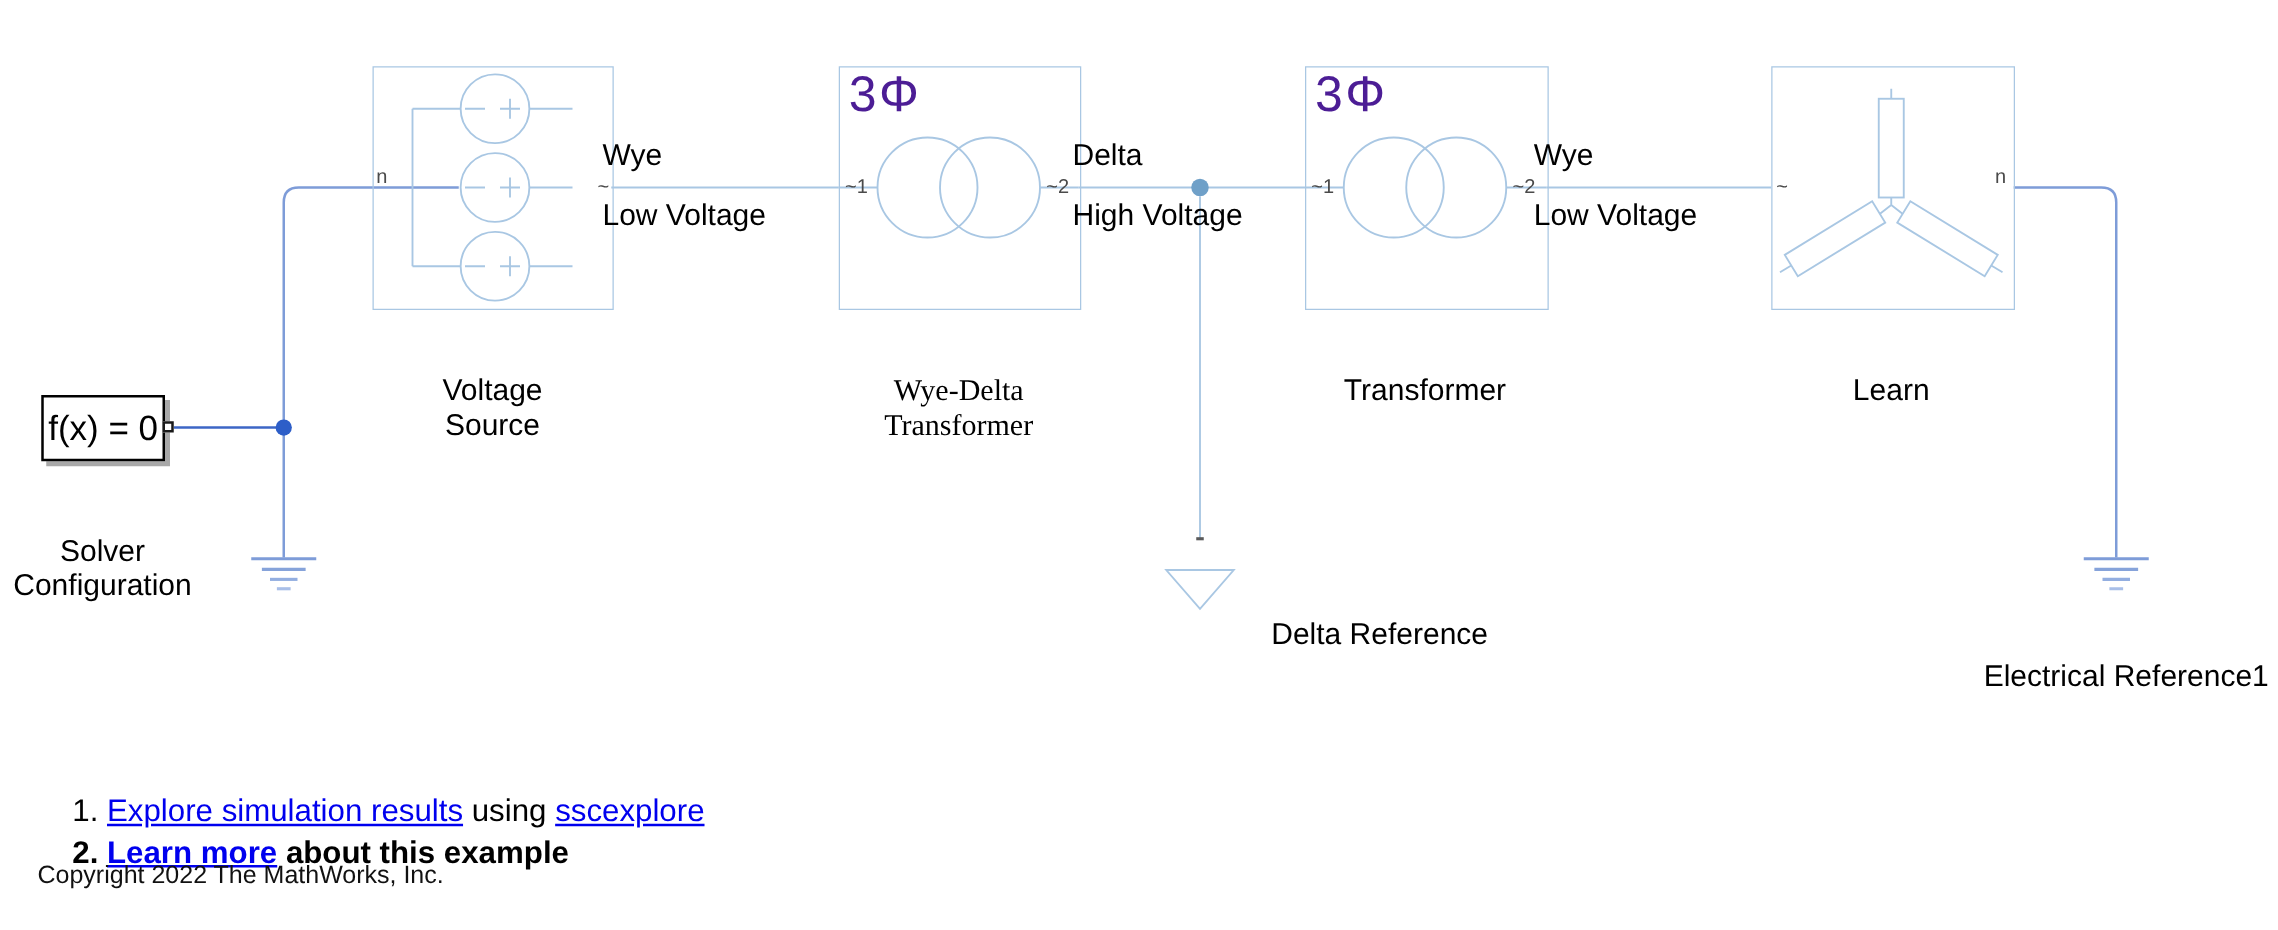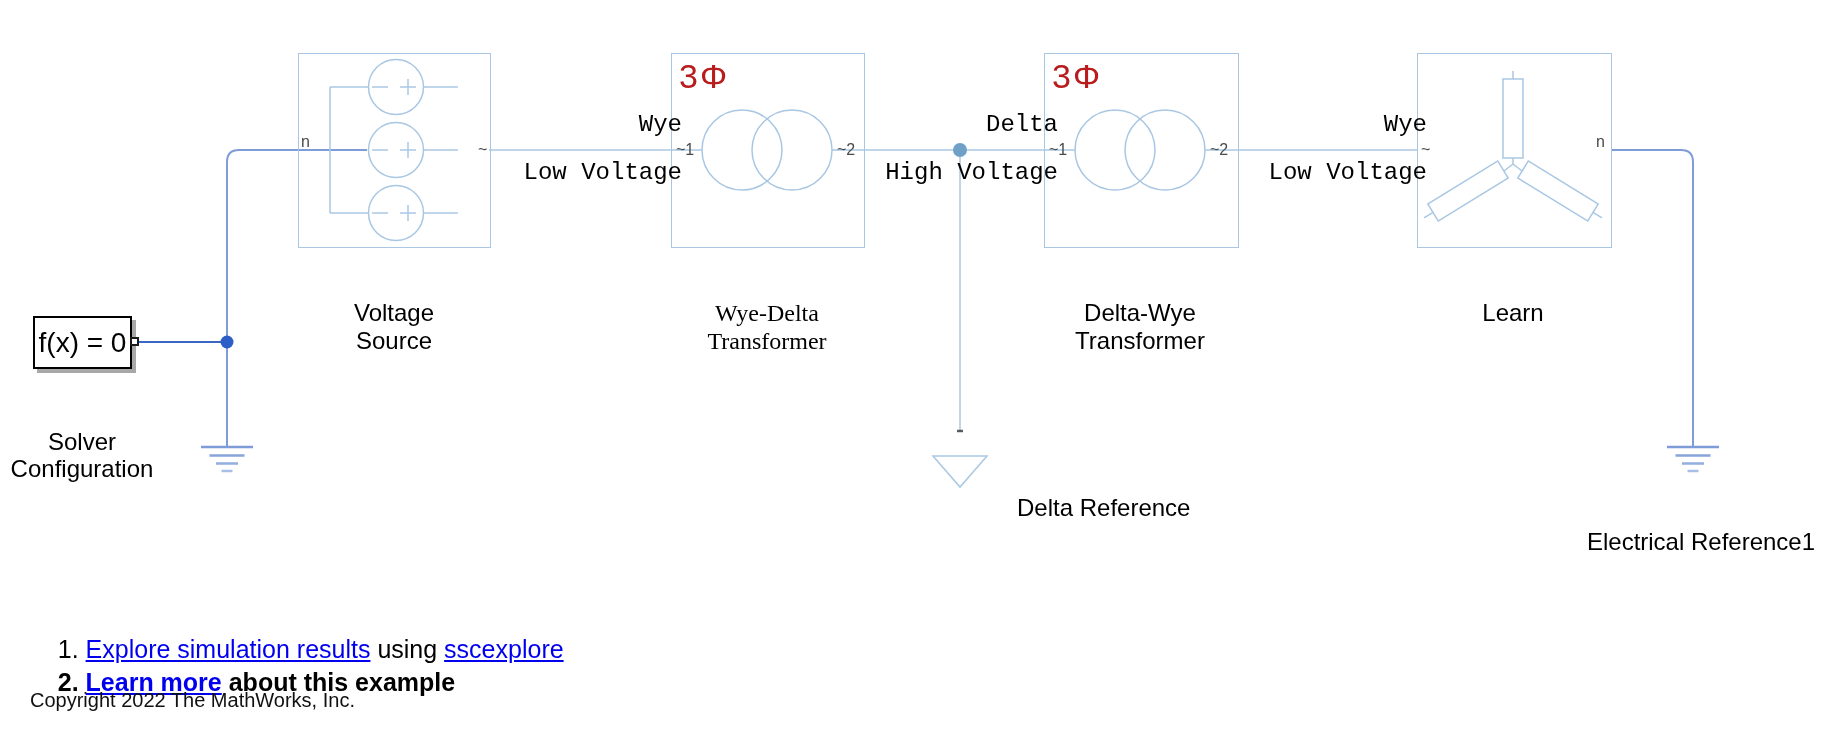--- a/index.html
+++ b/index.html
@@ -5,31 +5,31 @@
   html,body{margin:0;padding:0;background:#fff;}
   #canvas{
     position:relative;width:1822px;height:744px;background:#ffffff;
     font-family:"Liberation Sans", sans-serif;color:#000;overflow:hidden;
   }
   #wires-svg{position:absolute;left:0;top:0;z-index:1;}
   .block{
     position:absolute;border:1.5px solid #a9c7e3;background:transparent;z-index:2;
   }
   .badge{
-    position:absolute;left:7px;top:1px;font-size:34px;line-height:42px;
-    color:#b91c1c;letter-spacing:2px;z-index:3;
+    position:absolute;left:7px;top:1px;font-size:40px;line-height:42px;
+    color:#4c1d95;letter-spacing:2px;z-index:3;
   }
   .portlab{
     position:absolute;font-size:16px;line-height:18px;color:#4a4a4a;z-index:4;white-space:nowrap;
   }
   .blklabel{
     position:absolute;font-size:24px;line-height:28px;color:#000;text-align:center;z-index:4;white-space:nowrap;margin-top:43px;
   }
   .wirelabel{
-    position:absolute;font-size:24px;line-height:26px;color:#000;text-align:right;z-index:4;white-space:nowrap;font-family:Liberation Mono, monospace;
+    position:absolute;font-size:24px;line-height:26px;color:#000;text-align:left;z-index:4;white-space:nowrap;
   }
   #solver-block{
     position:absolute;left:33px;top:316px;width:99px;height:53px;box-sizing:border-box;
     border:2px solid #000;background:#fff;box-shadow:4px 4px 0 0 #a8a8a8;
     display:flex;align-items:center;justify-content:center;
     font-size:28px;z-index:3;
   }
   #solver-port{
     position:absolute;left:130px;top:337px;width:9px;height:9px;box-sizing:border-box;
     border:2.5px solid #1a1a1a;background:#fff;z-index:4;
@@ -143,21 +143,20 @@
 
   <div class="blklabel" style="left:294px;top:256px;width:200px;">
     <div>Voltage</div>
     <div>Source</div>
   </div>
   <div class="blklabel" style="left:667px;top:256px;width:200px;font-family:Liberation Serif, serif;">
     <div>Wye-Delta</div>
     <div>Transformer</div>
   </div>
   <div class="blklabel" style="left:1040px;top:256px;width:200px;">
-    <div>Delta-Wye</div>
     <div>Transformer</div>
   </div>
   <div class="blklabel" style="left:1413px;top:256px;width:200px;">Learn</div>
   <div class="blklabel" style="left:-18px;top:385px;width:200px;line-height:27px;">
     <div>Solver</div>
     <div>Configuration</div>
   </div>
   <div class="blklabel" style="left:1551px;top:485px;width:300px;">Electrical Reference1</div>
   <div class="blklabel" style="left:1017px;top:451px;text-align:left;">Delta Reference</div>
 

